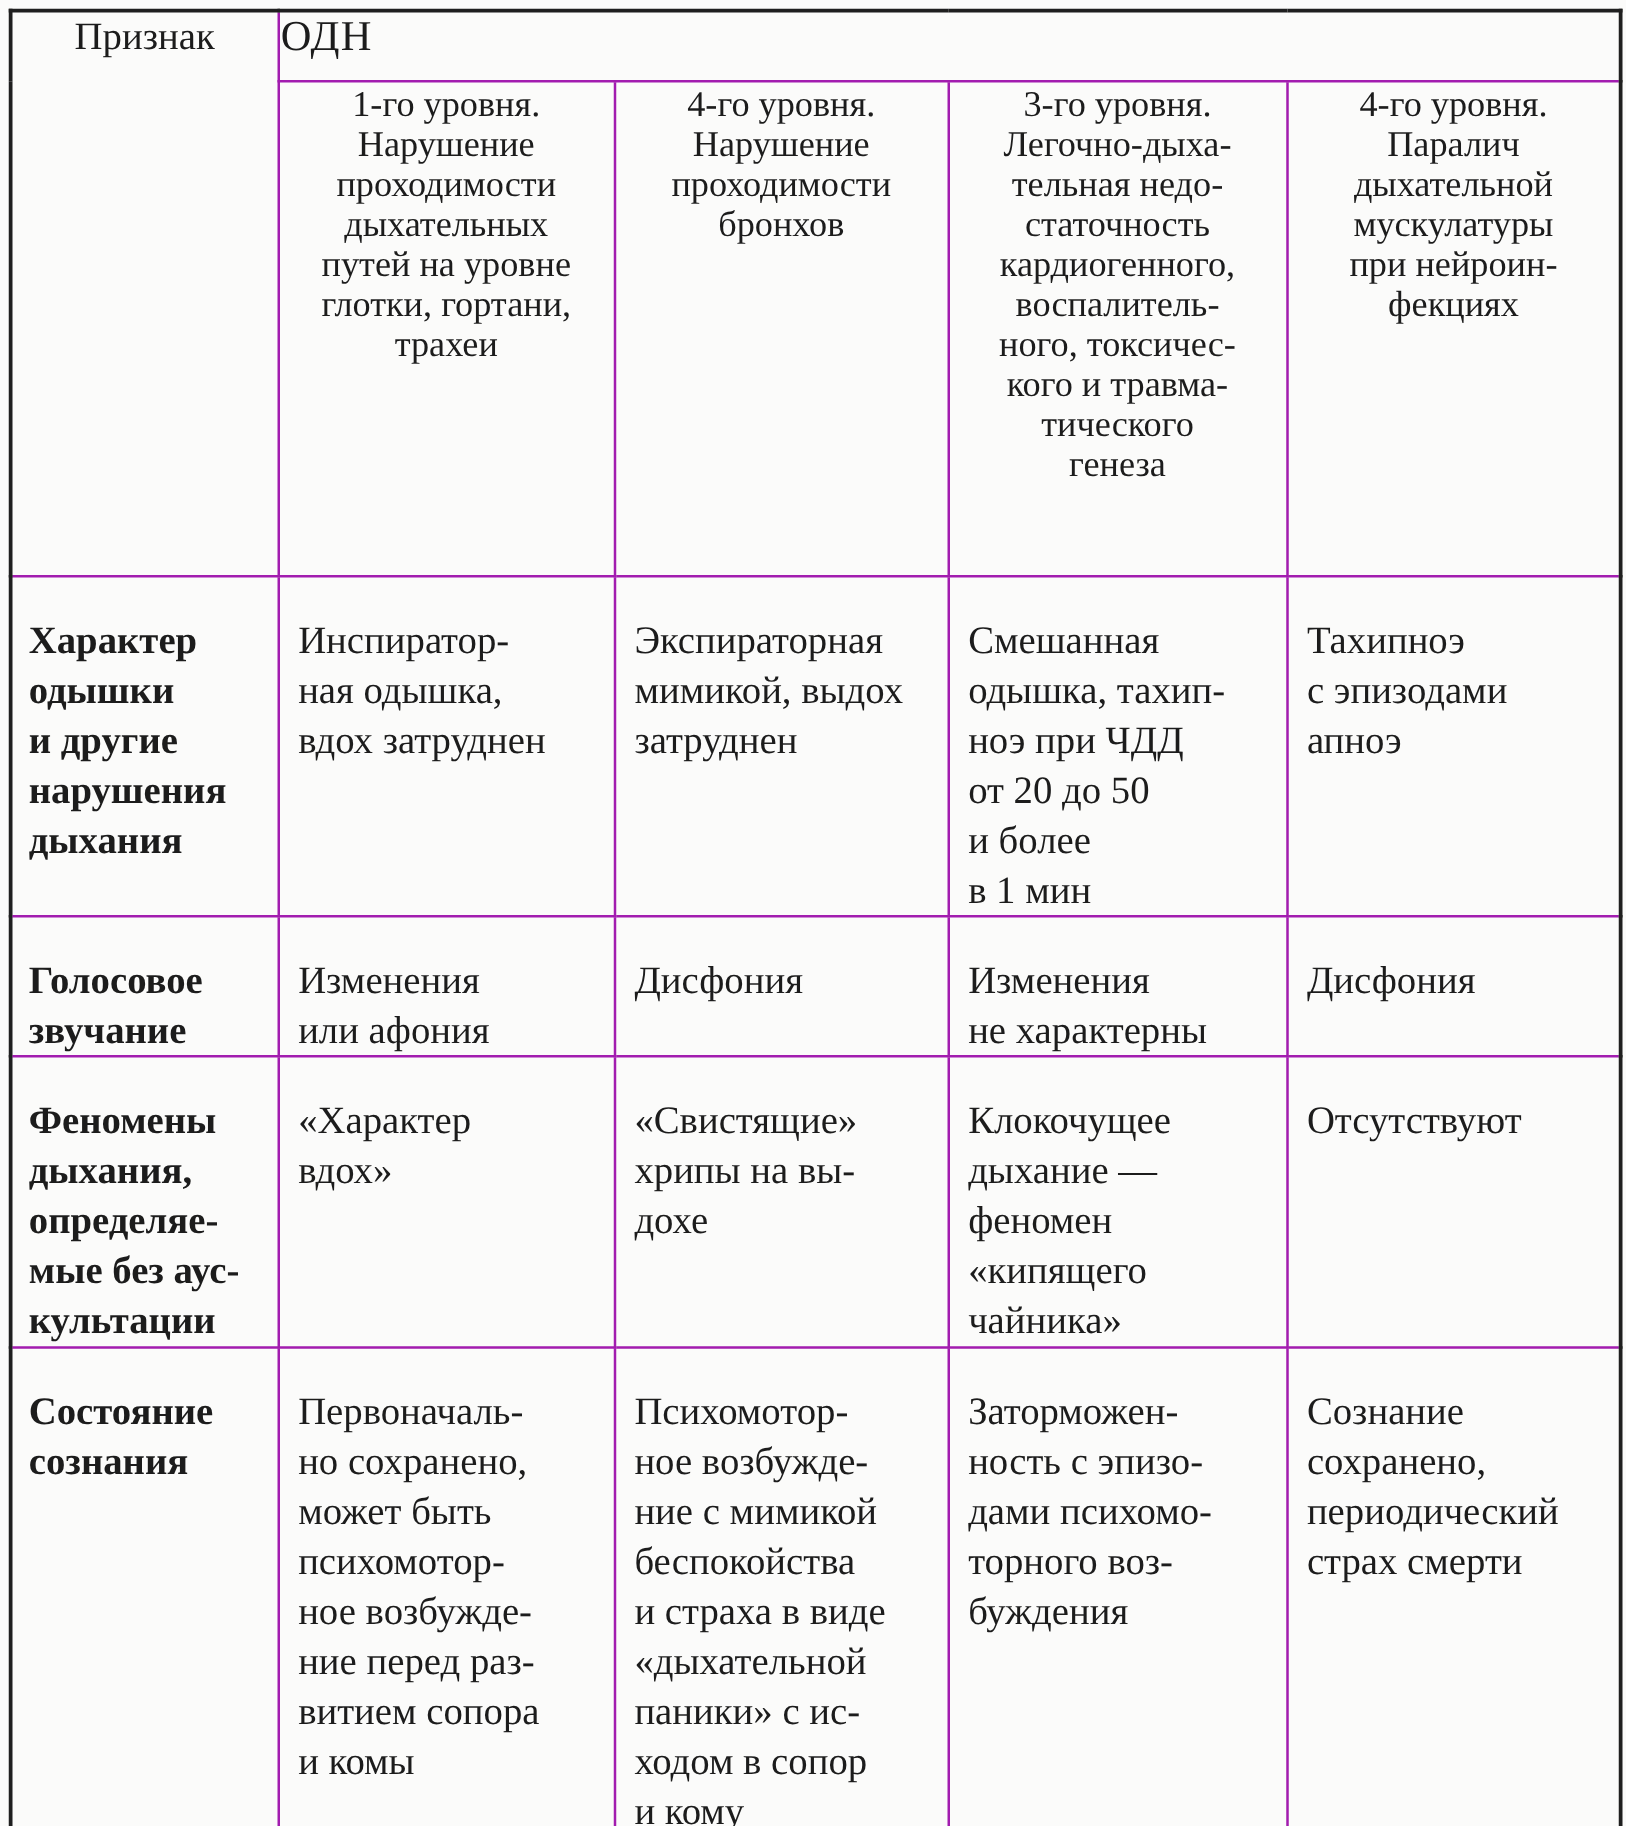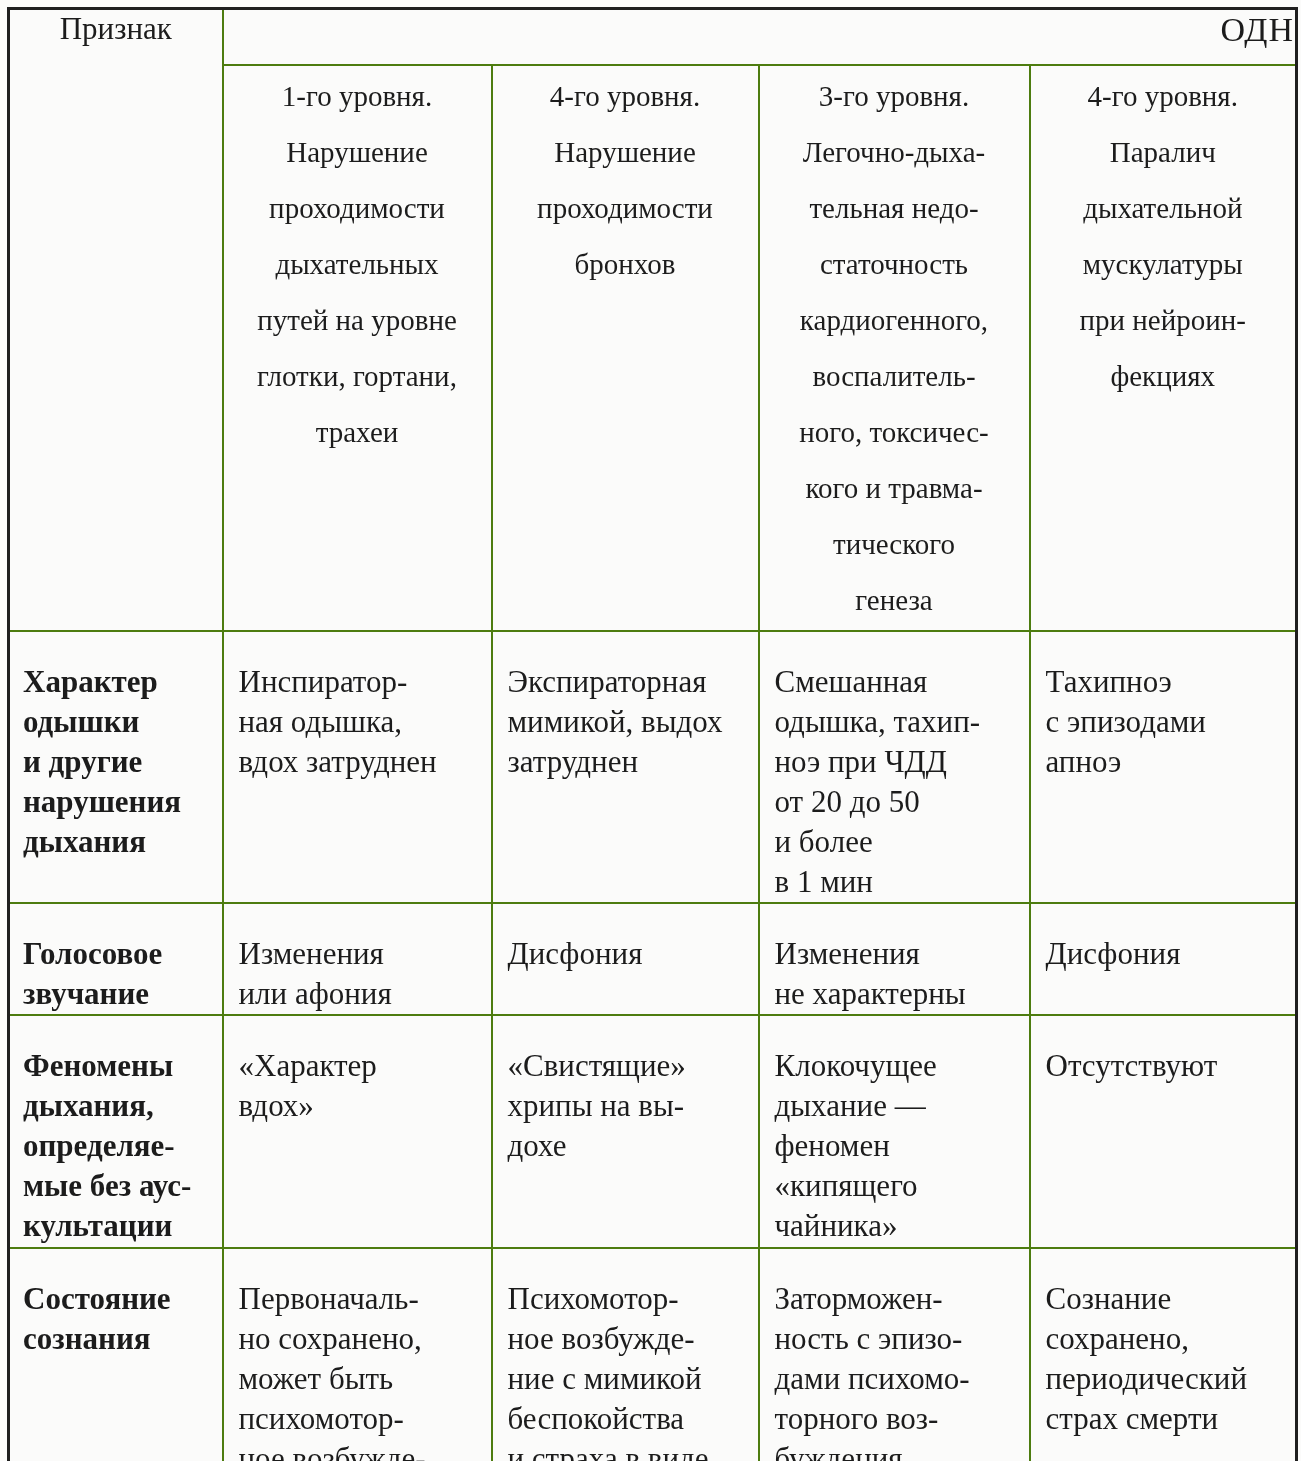--- a/index.html
+++ b/index.html
@@ -26,49 +26,49 @@
     height: 1449px;
     background: #fbfbfa;
   }
   table.odn col.c1 { width: 214px; }
   table.odn col.c2 { width: 269px; }
   table.odn col.c3 { width: 267px; }
   table.odn col.c4 { width: 271px; }
   table.odn col.c5 { width: 267px; }
 
   table.odn th, table.odn td {
-    border: 2px solid #4d7c0f;
+    border: 2px solid #a21caf;
     box-sizing: border-box;
     font-weight: normal;
     vertical-align: top;
     overflow: hidden;
   }
   
   table.odn { border: 3px solid #1f1f1f; }
 
   
   th.group-header {
     height: 56px;
-    text-align: right;
+    text-align: left;
     vertical-align: middle;
     font-size: 34px;
     letter-spacing: 1px;
     border-bottom: 2px solid #1f1f1f;
   }
   th.corner {
     text-align: center;
     vertical-align: middle;
     font-size: 31px;
   }
   th.level-header {
     height: 396px;
     text-align: center;
     vertical-align: middle;
     font-size: 29px;
-    line-height: 56px;
+    line-height: 32px;
     white-space: pre-line;
     padding: 2px 6px;
     border-bottom: 4px solid #1f1f1f;
   }
   th.corner { border-bottom: 4px solid #1f1f1f; }
 
   
   tbody td, tbody th {
     border-top: none;
     border-bottom: none;

